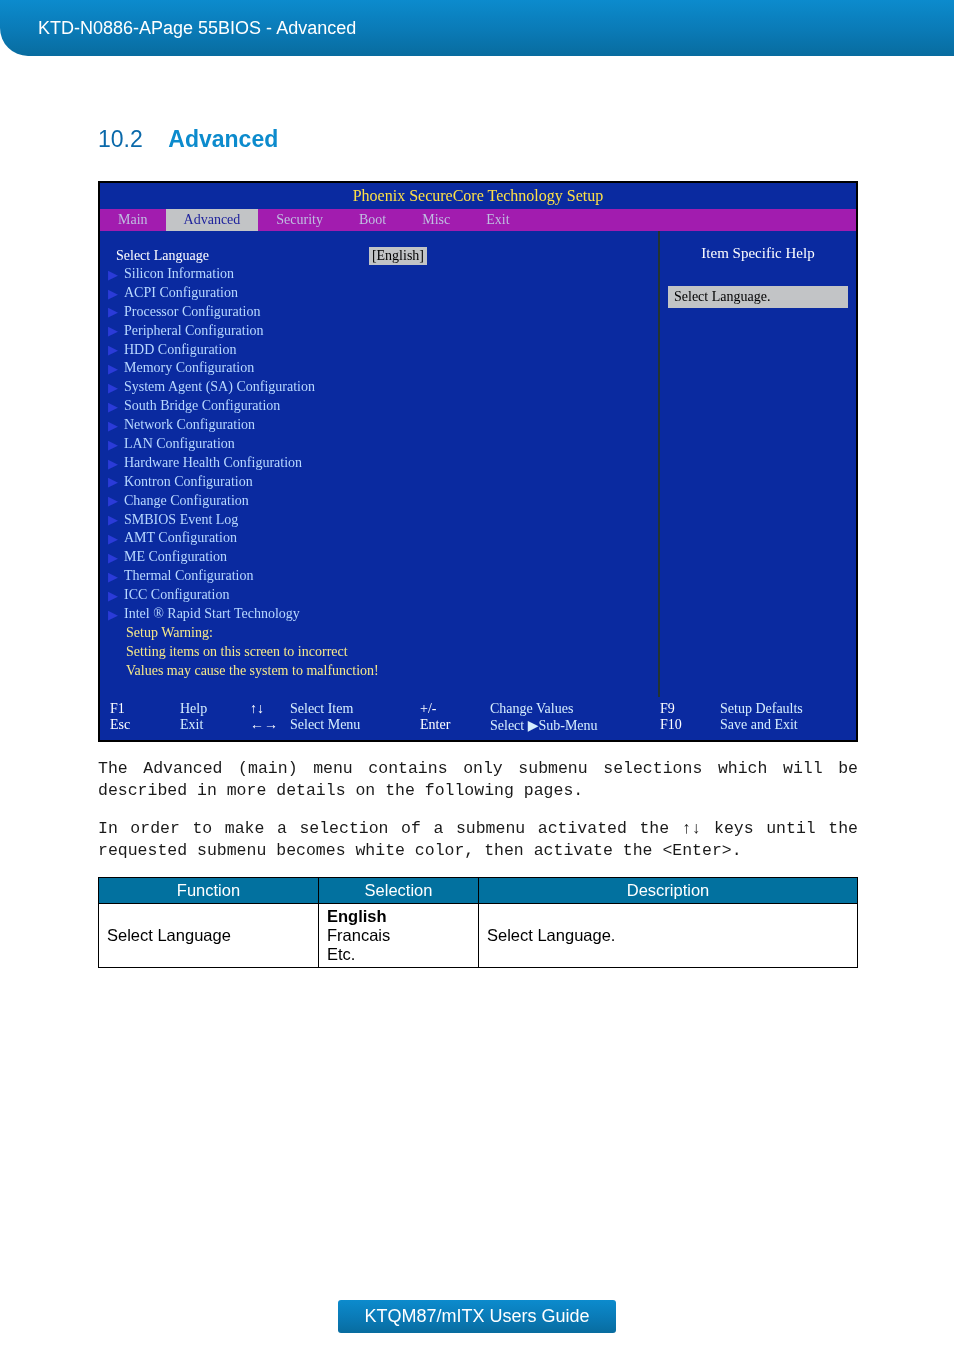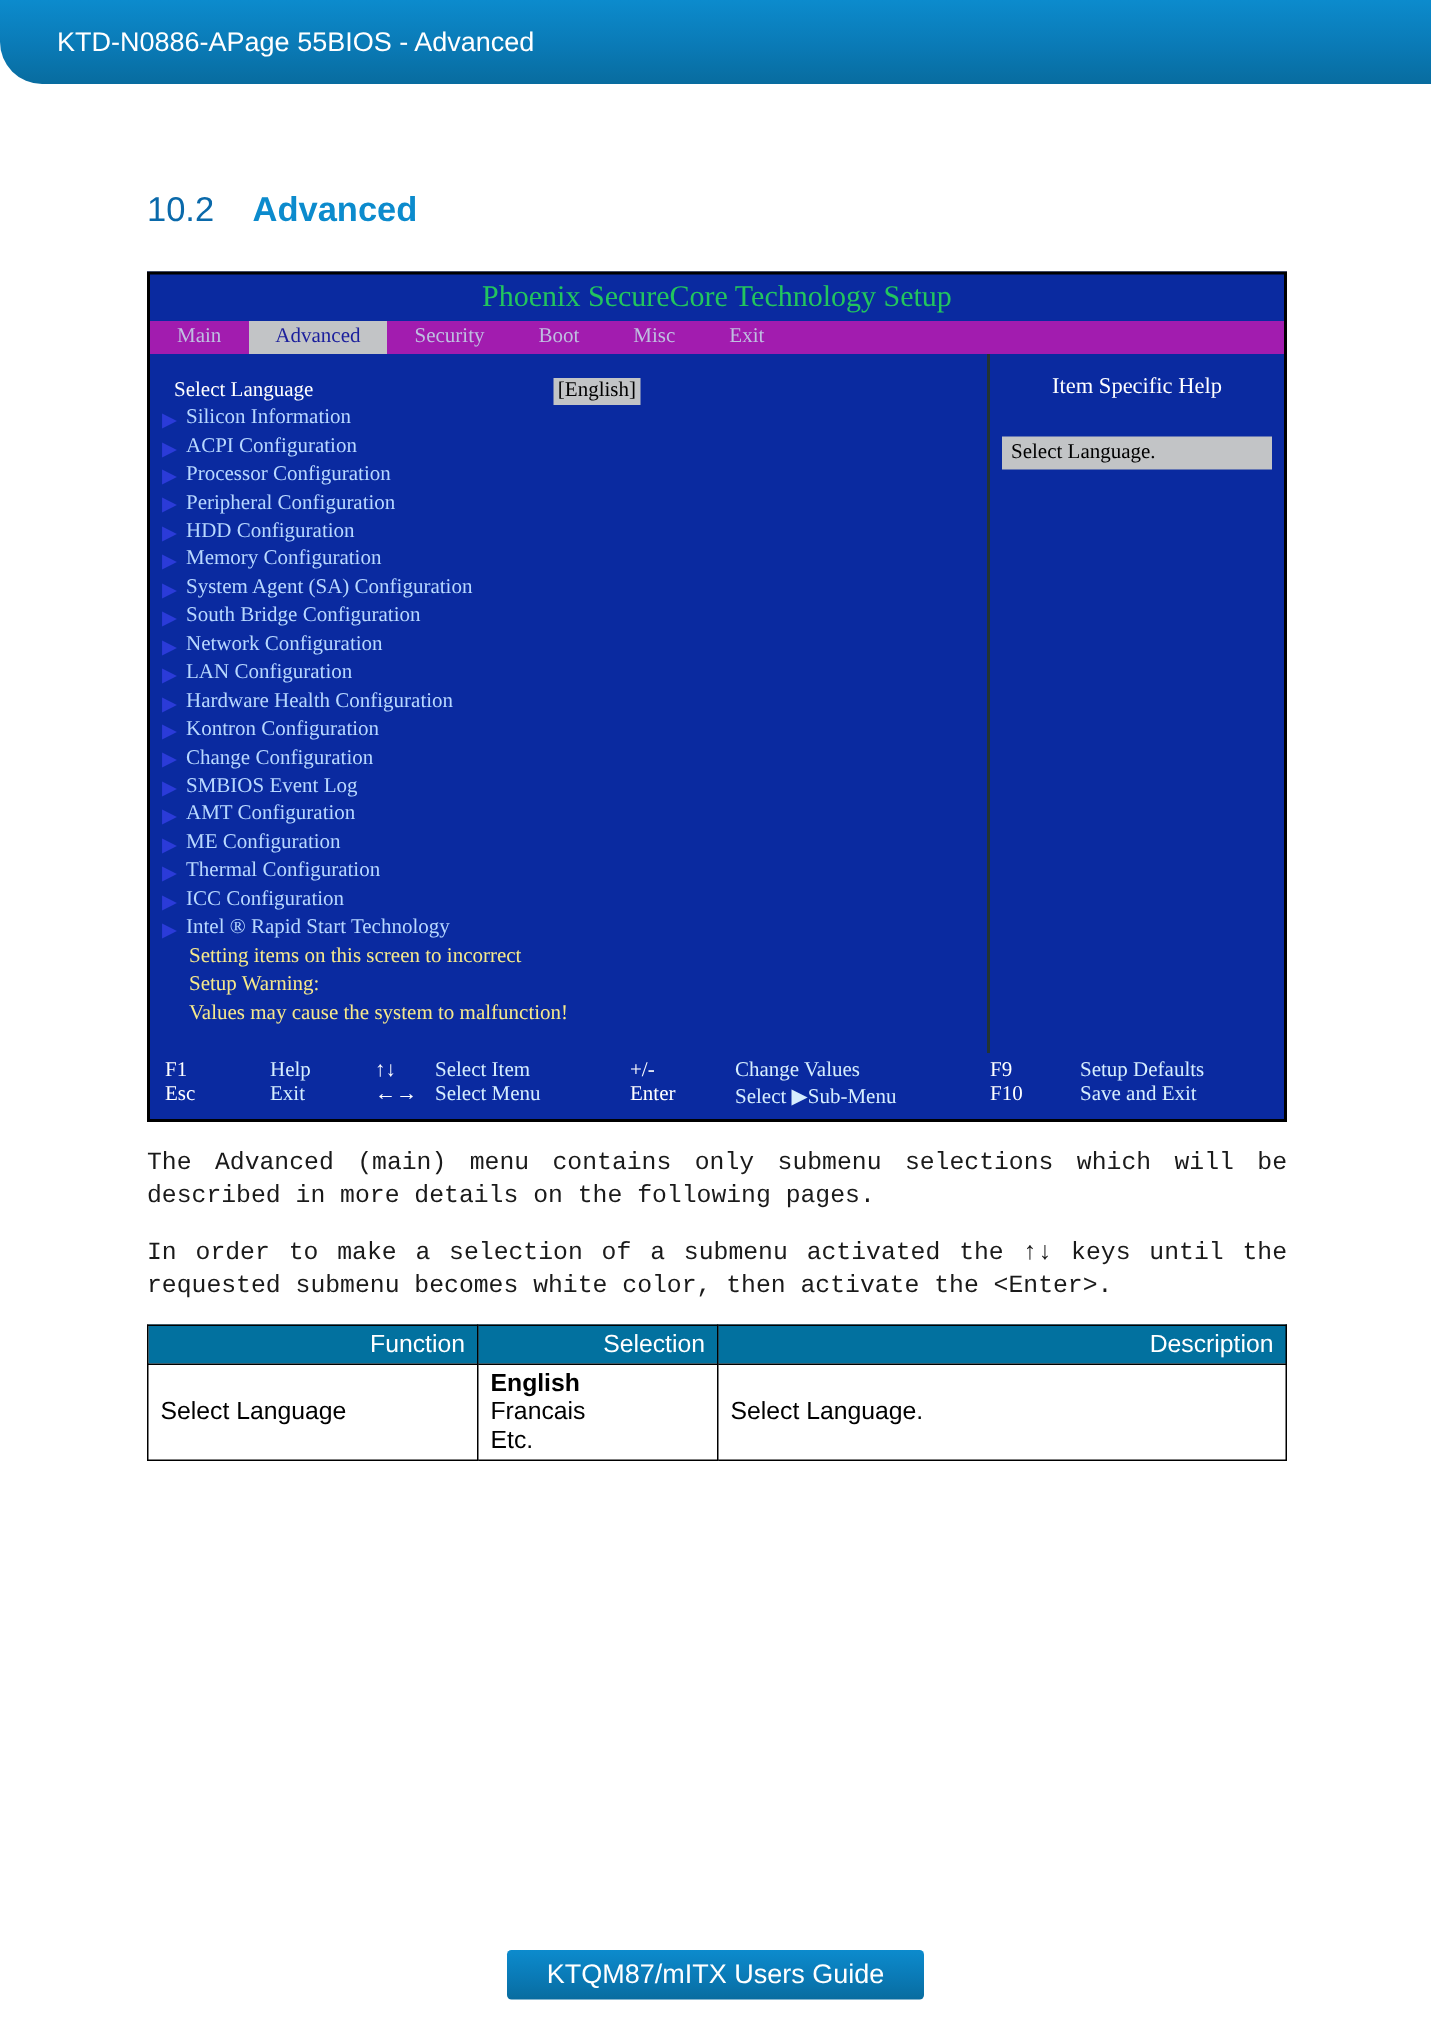--- a/index.html
+++ b/index.html
@@ -8,42 +8,42 @@
   .topbar { position: relative; width: 100%; height: 56px; background: linear-gradient(180deg, #0c8bcd 0%, #0a7ab6 55%, #086c9f 100%); border-bottom-left-radius: 28px; display: flex; align-items: center; justify-content: flex-start; padding: 0 30px 0 38px; }
   .topbar .left { color: #fff; font-size: 18px; }
   .topbar .mid { color: #fff; font-size: 18px; }
   .topbar .right { color: #fff; font-size: 18px; }
   .content { padding: 70px 90px 0 98px; }
   h2.section-title { font-weight: normal; font-size: 23px; }
   h2.section-title .num { color: #0a69aa; margin-top: 17px; }
   h2.section-title .name { color: #0c8bcd; font-weight: bold; }
   
   .bios { border: 2px solid #000; width: 760px; margin-top: 28px; background: #0a2aa0; color: #fff; font-family: Georgia, "Times New Roman", serif; font-size: 14px; }
-  .bios-title { text-align: center; padding: 4px 16px; color: #22c55e; font-size: 20px; }
+  .bios-title { text-align: center; padding: 4px 16px; color: #fde047; font-size: 16px; }
   .bios-tabs { display: flex; background: #a21caf; }
   .bios-tab { padding: 3px 18px; color: #bfbfe0; }
   .bios-tab.sel { background: #c2c4c6; color: #1b1f9c; }
   .bios-body { display: grid; grid-template-columns: 560px 1fr; }
   .bios-left { border-right: 2px solid #233; padding: 6px 8px 8px 8px; position: relative; min-height: 450px; }
   .bios-right { padding: 6px 8px 6px 8px; background: #0a2aa0; }
   .help-title { text-align: center; color: #fff; padding: 8px 0 14px 0; font-size: 15px; }
   .sel-lang-row { display: flex; align-items: center; gap: 160px; padding-left: 8px; }
   .sel-label { color: #fff; }
   .sel-val { background: #c2c4c6; color: #000; padding: 1px 3px; }
   .sub-item { display: flex; align-items: center; gap: 6px; color: #b8d8ff; padding-left: 0px; line-height: 1.35; }
   .sub-item .arrow { color: #2b3bd8; font-size: 13px; }
   .warn { color: #f6e98b; padding-left: 18px; line-height: 1.35; }
   .bios-footer { display: grid; grid-template-columns: 70px 70px 40px 130px 70px 170px 60px 1fr; background: #0a2aa0; color: #fff; padding: 4px 10px 6px 10px; font-size: 14px; }
   .bios-footer .k { color: #fff; }
   .bios-footer .a { color: #d6eefe; }
   
   .bodytext { width: 760px; margin-top: 16px; font-size: 16.5px; color: #1a1a1a; line-height: 1.35; text-align: justify; font-family: Liberation Mono, monospace; }
   
   table.ftab { width: 760px; border-collapse: collapse; margin-top: 14px; font-size: 16.5px; }
-  table.ftab th { background: #02719f; color: #fff; text-align: right; font-weight: normal; padding: 3px 8px; border: 1px solid #000; }
+  table.ftab th { background: #02719f; color: #fff; text-align: center; font-weight: normal; padding: 3px 8px; border: 1px solid #000; }
   table.ftab td { border: 1px solid #000; padding: 3px 8px; vertical-align: middle; }
   
   .pagefoot { position: absolute; left: 0; bottom: 12px; width: 100%; height: 44px; display: flex; align-items: center; justify-content: center; pointer-events: none; }
   .pagefoot .bar { background: linear-gradient(180deg, #0c8bcd 0%, #0a7ab6 55%, #086c9f 100%); color: #fff; padding: 6px 26px; border-radius: 3px 3px 3px 3px; font-size: 18px; }
   .pagefoot::before { content:""; position:absolute; left:0; right:0; top:50%; height:2px; background:#e0e0e0; z-index:-1; }
   .bios-right-inner { background: #c2c4c6; color:#000; margin: 10px 0 0 0; padding: 3px 6px; }
 </style>
 </head>
 <body>
 
@@ -148,22 +148,22 @@
             </div>
             <div class="sub-item">
               <span class="arrow">▶</span>
               <span>ICC Configuration</span>
             </div>
             <div class="sub-item">
               <span class="arrow">▶</span>
               <span>Intel ® Rapid Start Technology</span>
             </div>
           </div>
+        <div class="warn">Setup Warning:</div>
         <div class="warn">Setting items on this screen to incorrect</div>
-        <div class="warn">Setup Warning:</div>
         <div class="warn">Values may cause the system to malfunction!</div>
         <div style="height:8px"></div>
       </div>
       <div class="bios-right">
         <div class="help-title">Item Specific Help</div>
         <div class="bios-right-inner">Select Language.</div>
       </div>
     </div>
     <div class="bios-footer">
       <span class="k">F1</span>

